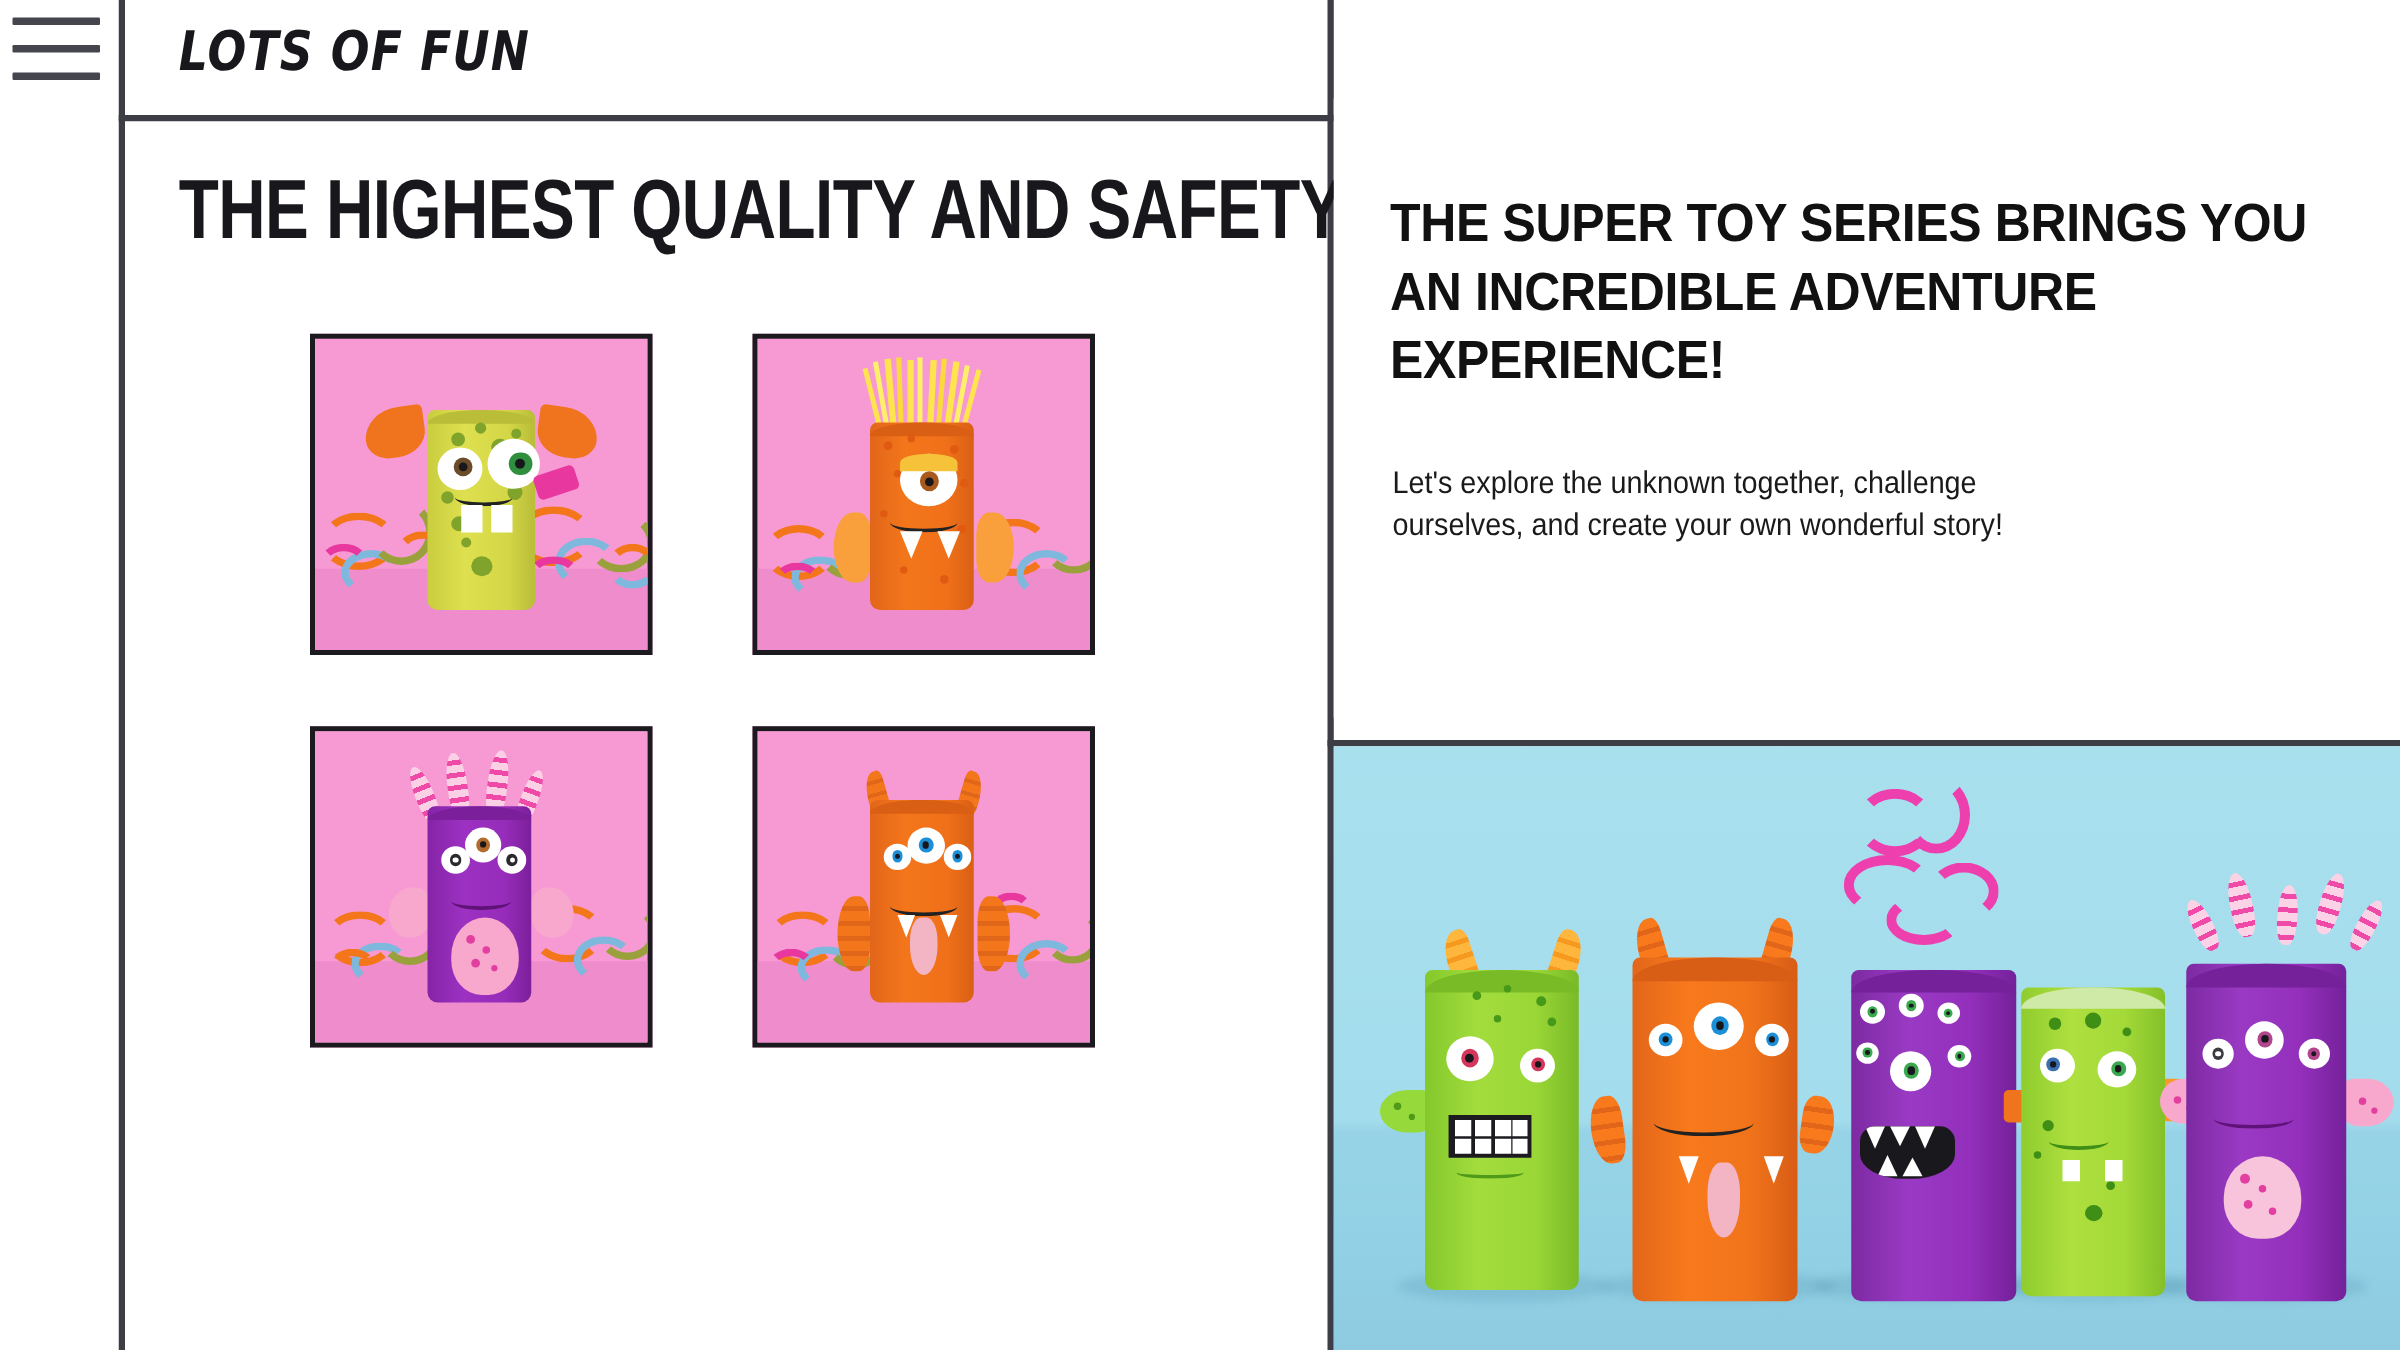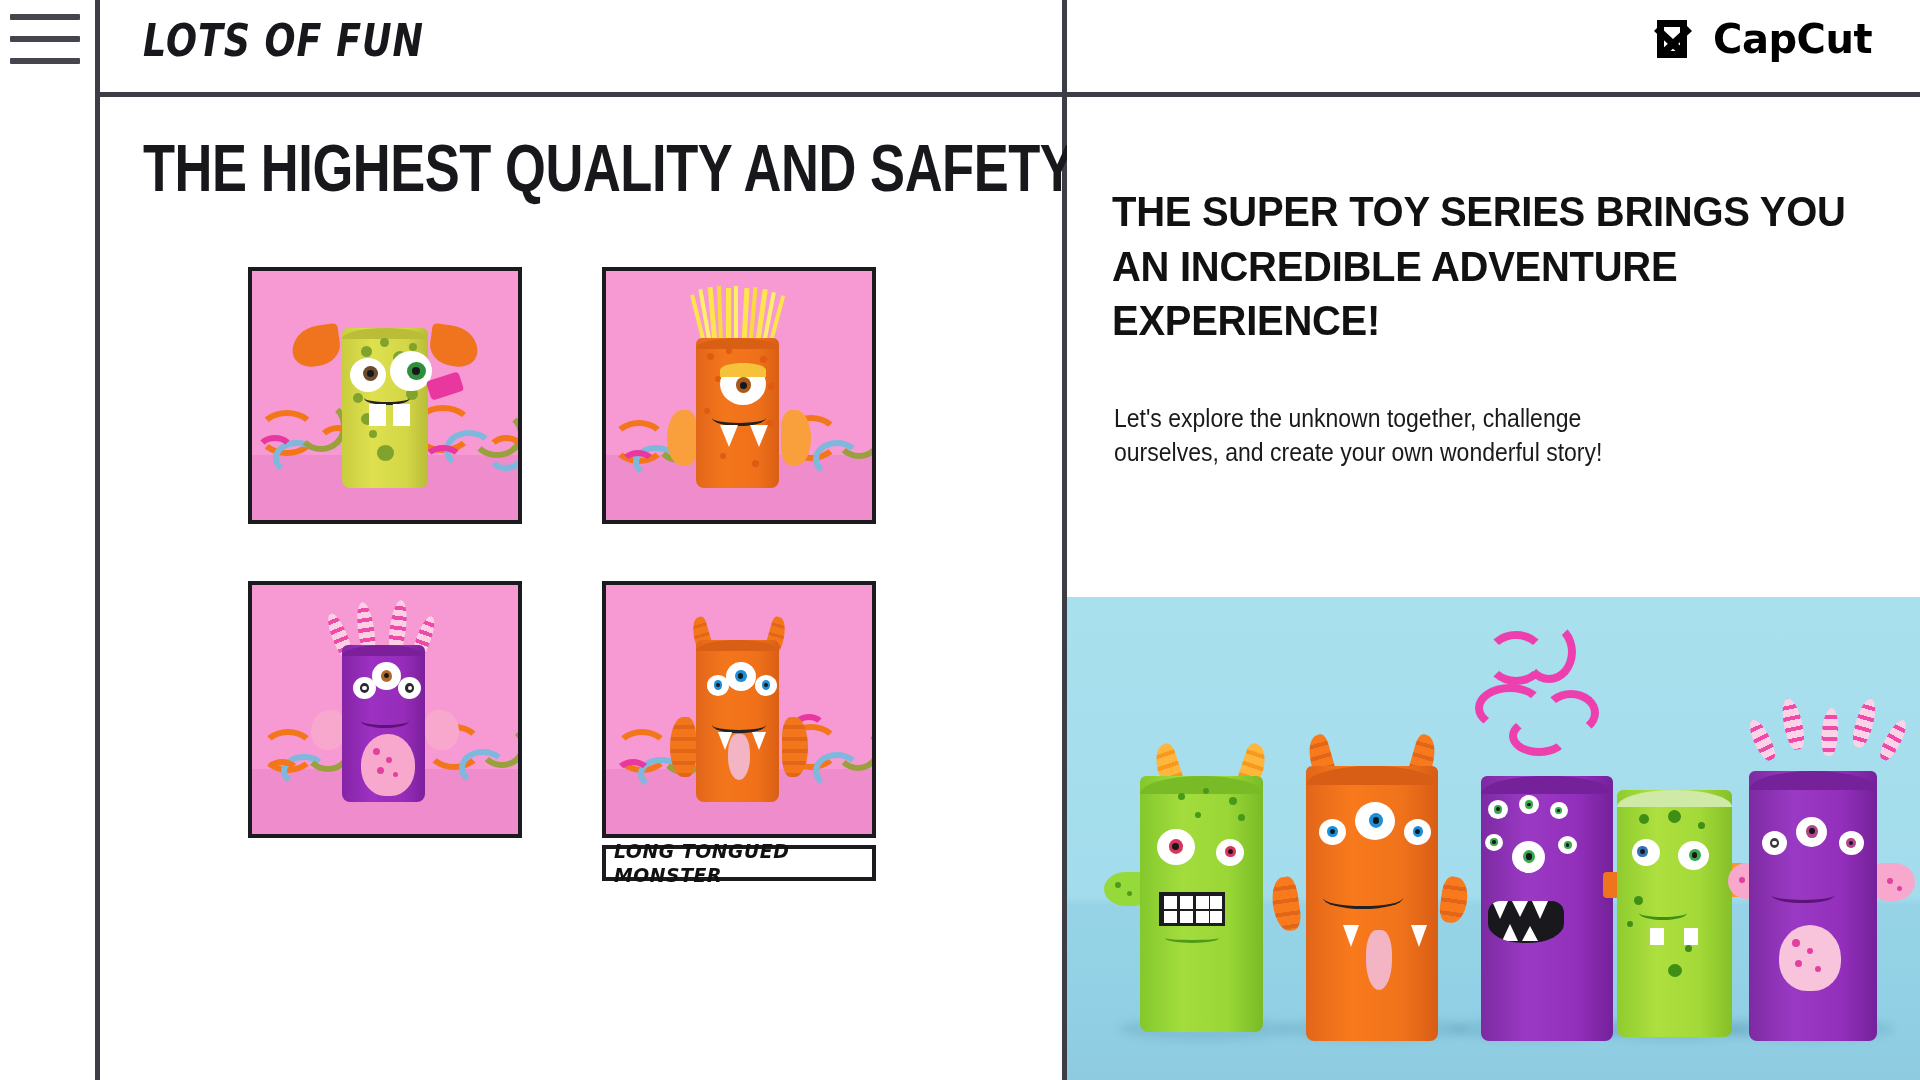--- a/index.html
+++ b/index.html
@@ -56,21 +56,21 @@
   .footer { position:absolute; left:118px; top:1030px; width:930px; height:36px;
             display:flex; align-items:center; }
   .footer .f-item { font-size:21px; font-weight:bold; color:#111;
                     font-family:"Liberation Sans", sans-serif; transform:scaleX(0.85);
                     transform-origin:left center; white-space:nowrap; }
   .footer .f-phone { position:absolute; left:0; }
   .footer .f-addr  { position:absolute; left:268px; }
   .footer .f-web   { position:absolute; left:568px; }
 
   
-  .right-col { position:absolute; left:1067px; top:111px; width:853px; height:495px; background:#fff; }
+  .right-col { position:absolute; left:1067px; top:79px; width:853px; height:495px; background:#fff; }
   .rc-heading { position:absolute; left:45px; top:73px; width:790px; font-size:43px; font-weight:bold;
                 color:#111; line-height:1.27; letter-spacing:-0.3px;
                 font-family:"Liberation Sans", sans-serif;
                 transform:scaleX(0.93); transform-origin:left top; }
   .rc-body { position:absolute; left:47px; top:290px; width:560px; font-size:25px;
              color:#1a1a1a; line-height:1.36; font-family:"Liberation Sans", sans-serif;
              transform:scaleX(0.92); transform-origin:left top; }
 
   
   .hero { position:absolute; left:1067px; top:597px; width:853px; height:483px;
@@ -112,35 +112,20 @@
   <div class="rule-h-hero"></div>
 
   <div class="hamburger">
     <i></i>
     <i></i>
     <i></i>
   </div>
 
   <div class="brand-title">LOTS OF FUN</div>
 
-  <div class="capcut-logo">
-    <span>
-      <svg width="48" height="44" viewBox="0 0 48 44" aria-hidden="true">
-        <g fill="#000">
-          <rect x="4" y="3" width="30" height="7"></rect>
-          <rect x="4" y="34" width="30" height="7"></rect>
-          <rect x="4" y="3" width="7" height="38"></rect>
-          <rect x="27" y="3" width="7" height="38"></rect>
-          <polygon points="6,9 34,35 29,40 1,14"></polygon>
-          <polygon points="34,9 6,35 11,40 39,14"></polygon>
-        </g>
-      </svg>
-    </span>
-    <span class="capcut-word">CapCut</span>
-  </div>
 
   <div class="left-col">
 
     <div class="section-title">THE HIGHEST QUALITY AND SAFETY</div>
 
     <div class="card-grid">
 
       <div class="card">
         <div class="card-photo">
           <div class="scene">
@@ -348,23 +333,20 @@
                   <div class="dot"></div>
                 </div>
             </div>
 
             <div class="mouth-line" style="left:40%;top:53%;width:54px;height:16px;"></div>
             <div style="position:absolute;left:42%;top:59%;width:0;height:0;border-left:7px solid transparent;border-right:7px solid transparent;border-top:18px solid #fff;"></div>
             <div style="position:absolute;left:55%;top:59%;width:0;height:0;border-left:7px solid transparent;border-right:7px solid transparent;border-top:18px solid #fff;"></div>
             <div class="tongue" style="left:46%;top:60%;width:22px;height:46px;"></div>
           </div>
         </div>
-        <div class="card-caption">
-          <span>LONG TONGUED MONSTER</span>
-        </div>
       </div>
 
     </div>
   </div>
 
 
   <div class="right-col">
     <div class="rc-heading">THE SUPER TOY SERIES BRINGS YOU AN INCREDIBLE ADVENTURE EXPERIENCE!</div>
     <div class="rc-body">Let's explore the unknown together, challenge ourselves, and create your own wonderful story!</div>
   </div>

